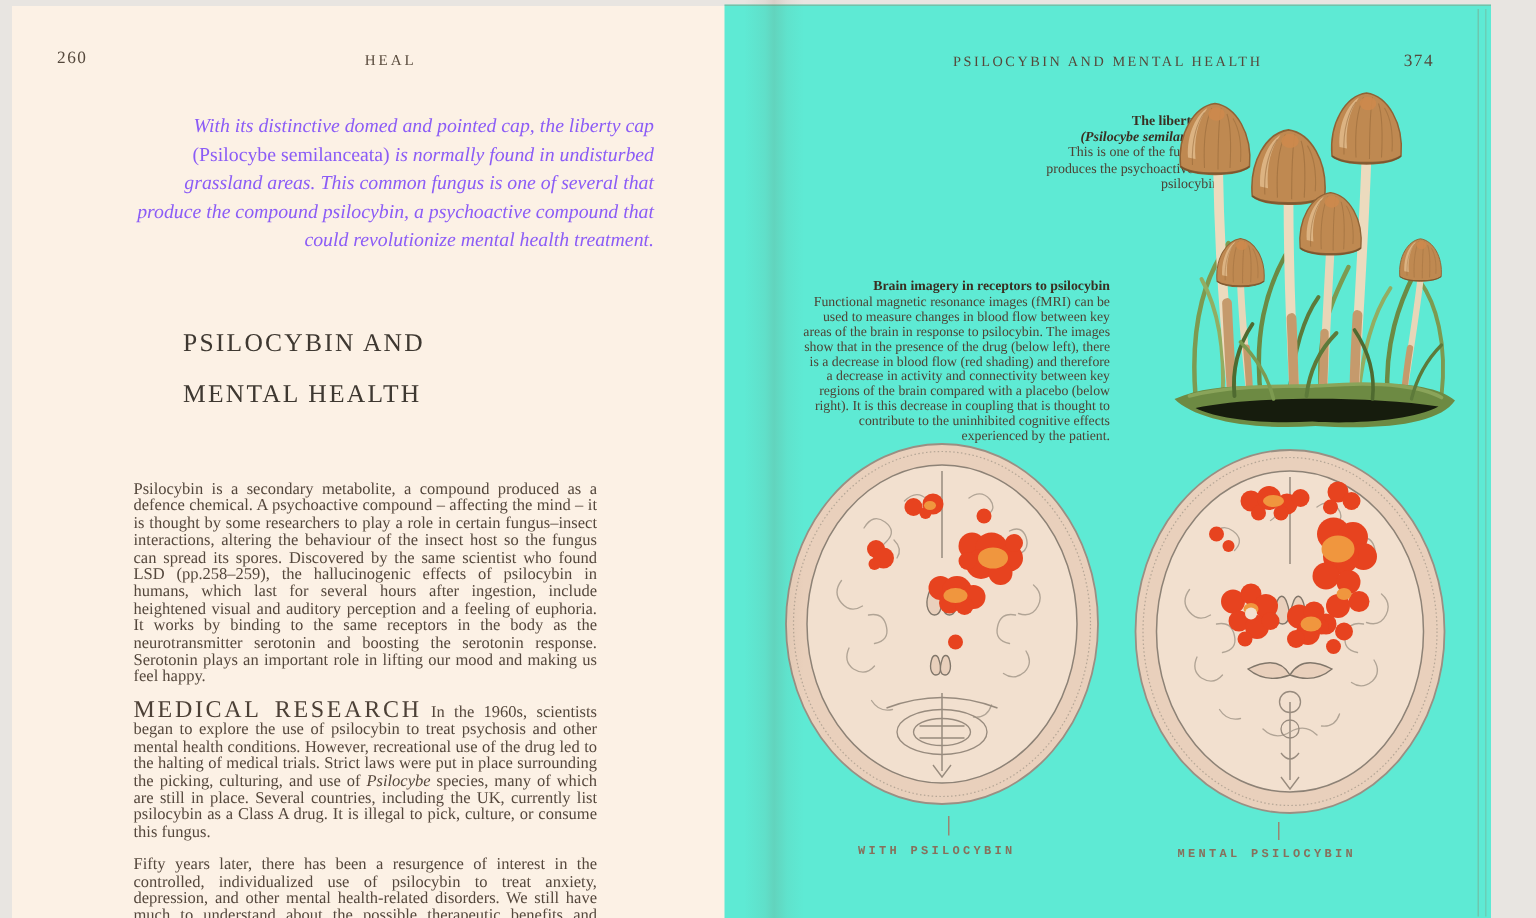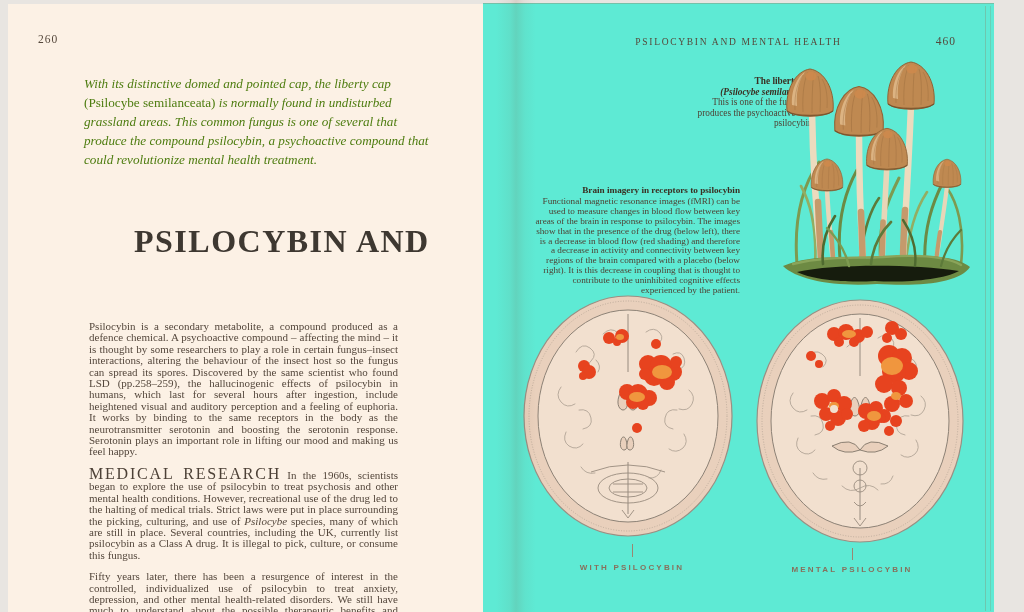--- a/index.html
+++ b/index.html
@@ -33,79 +33,81 @@
     border-right:1px solid rgba(150,110,80,.22);
   }
   
   .folio{font-size:11.5px;letter-spacing:1px;color:#55483c;}
   .folio-left{position:absolute;left:30px;top:29px;}
   .running-head{position:absolute;left:0;right:0;text-align:center;
     font-size:10px;letter-spacing:2px;color:#5a4c3e;}
   .running-head-left{top:31px;}
   .intro{
     position:absolute;left:76px;top:70px;width:352px;
-    text-align:left;font-style:italic;
-    font-size:13.2px;line-height:19px;color:#4d7c0f;
+    text-align:right;font-style:italic;
+    font-size:13.2px;line-height:19px;color:#8b5cf6;
   }
   .intro .roman{font-style:normal;}
   .chapter-title{
     position:absolute;left:110px;top:204px;width:330px;
-    font-size:32px;line-height:34px;letter-spacing:1.5px;
-    color:#3e3831;font-weight:700;margin:16px;
+    font-size:17px;line-height:34px;letter-spacing:1.5px;
+    color:#3e3831;font-weight:400;margin:4px;
   }
   .body-col{
     position:absolute;left:81px;top:317px;width:325px;
     font-size:11px;line-height:11.4px;color:#54473c;
     text-align:justify;
   }
   .body-col p{margin:0 16px 10px 0;}
   .lead-caps{letter-spacing:1.8px;font-size:16px;color:#4c4036;}
   .sp-italic{font-style:italic;}
   
   .running-head-right{top:33px;font-size:9.5px;letter-spacing:1.7px;color:#56483a;}
   .folio-right{position:absolute;right:38px;top:31px;}
   .caption{color:#4e4234;font-size:9.3px;line-height:10.6px;text-align:right;}
   .caption b{color:#3a2f22;}
   .caption-mushroom{position:absolute;left:206px;top:72px;width:126px;}
   .caption-fmri{position:absolute;left:51px;top:182px;width:206px;line-height:9.9px;font-size:9.2px;}
   .caption-fmri b{display:block;margin-bottom:1px;}
   .art{position:absolute;}
   .pointer{position:absolute;width:1px;background:#9a8672;}
   .scan-label{
-    position:absolute;text-align:center;
-    font-family:Liberation Sans, sans-serif;
+    position:absolute;text-align:left;
+    font-family:Liberation Mono, monospace;
     font-size:8px;font-weight:bold;letter-spacing:2.2px;color:#87705c;
   }
 </style>
 </head>
 <body>
 
 <div id="spread">
 
   <div class="page page-left">
     <div class="folio folio-left">260</div>
+    <div class="running-head running-head-left">HEAL</div>
 
     <div class="intro">
       <span>With its distinctive domed and pointed cap, the liberty cap </span><span class="roman">(Psilocybe semilanceata)</span><span> is normally found in undisturbed grassland areas. This common fungus is one of several that produce the compound psilocybin, a psychoactive compound that could revolutionize mental health treatment.</span>
     </div>
 
     <h1 class="chapter-title">
       <span>PSILOCYBIN AND</span><br>
+      <span>MENTAL HEALTH</span>
     </h1>
 
     <div class="body-col">
       <p>Psilocybin is a secondary metabolite, a compound produced as a defence chemical. A psychoactive compound – affecting the mind – it is thought by some researchers to play a role in certain fungus–insect interactions, altering the behaviour of the insect host so the fungus can spread its spores. Discovered by the same scientist who found LSD (pp.258–259), the hallucinogenic effects of psilocybin in humans, which last for several hours after ingestion, include heightened visual and auditory perception and a feeling of euphoria. It works by binding to the same receptors in the body as the neurotransmitter serotonin and boosting the serotonin response. Serotonin plays an important role in lifting our mood and making us feel happy.</p>
       <p><span class="lead-caps">MEDICAL RESEARCH</span><span> In the 1960s, scientists began to explore the use of psilocybin to treat psychosis and other mental health conditions. However, recreational use of the drug led to the halting of medical trials. Strict laws were put in place surrounding the picking, culturing, and use of </span><span class="sp-italic">Psilocybe</span><span> species, many of which are still in place. Several countries, including the UK, currently list psilocybin as a Class A drug. It is illegal to pick, culture, or consume this fungus.</span></p>
       <p>Fifty years later, there has been a resurgence of interest in the controlled, individualized use of psilocybin to treat anxiety, depression, and other mental health-related disorders. We still have much to understand about the possible therapeutic benefits and dangers of prescribing psilocybin and the potential side effects associated with various dose regimes. Time will reveal its true potential.</p>
     </div>
   </div>
 
   <div class="page page-right">
     <div class="running-head running-head-right">PSILOCYBIN AND MENTAL HEALTH</div>
-    <div class="folio folio-right">460</div>
+    <div class="folio folio-right">374</div>
 
     <div class="caption caption-mushroom">
       <b>The liberty cap</b><br>
       <b class="sp-italic">(Psilocybe semilanceata)</b><br>
       <span>This is one of the fungi that produces the psychoactive drug psilocybin.</span>
     </div>
 
     <svg class="art" style="left:280px;top:48px" width="228" height="242" viewBox="0 0 228 242">
 
       <g stroke-linecap="round" fill="none">

